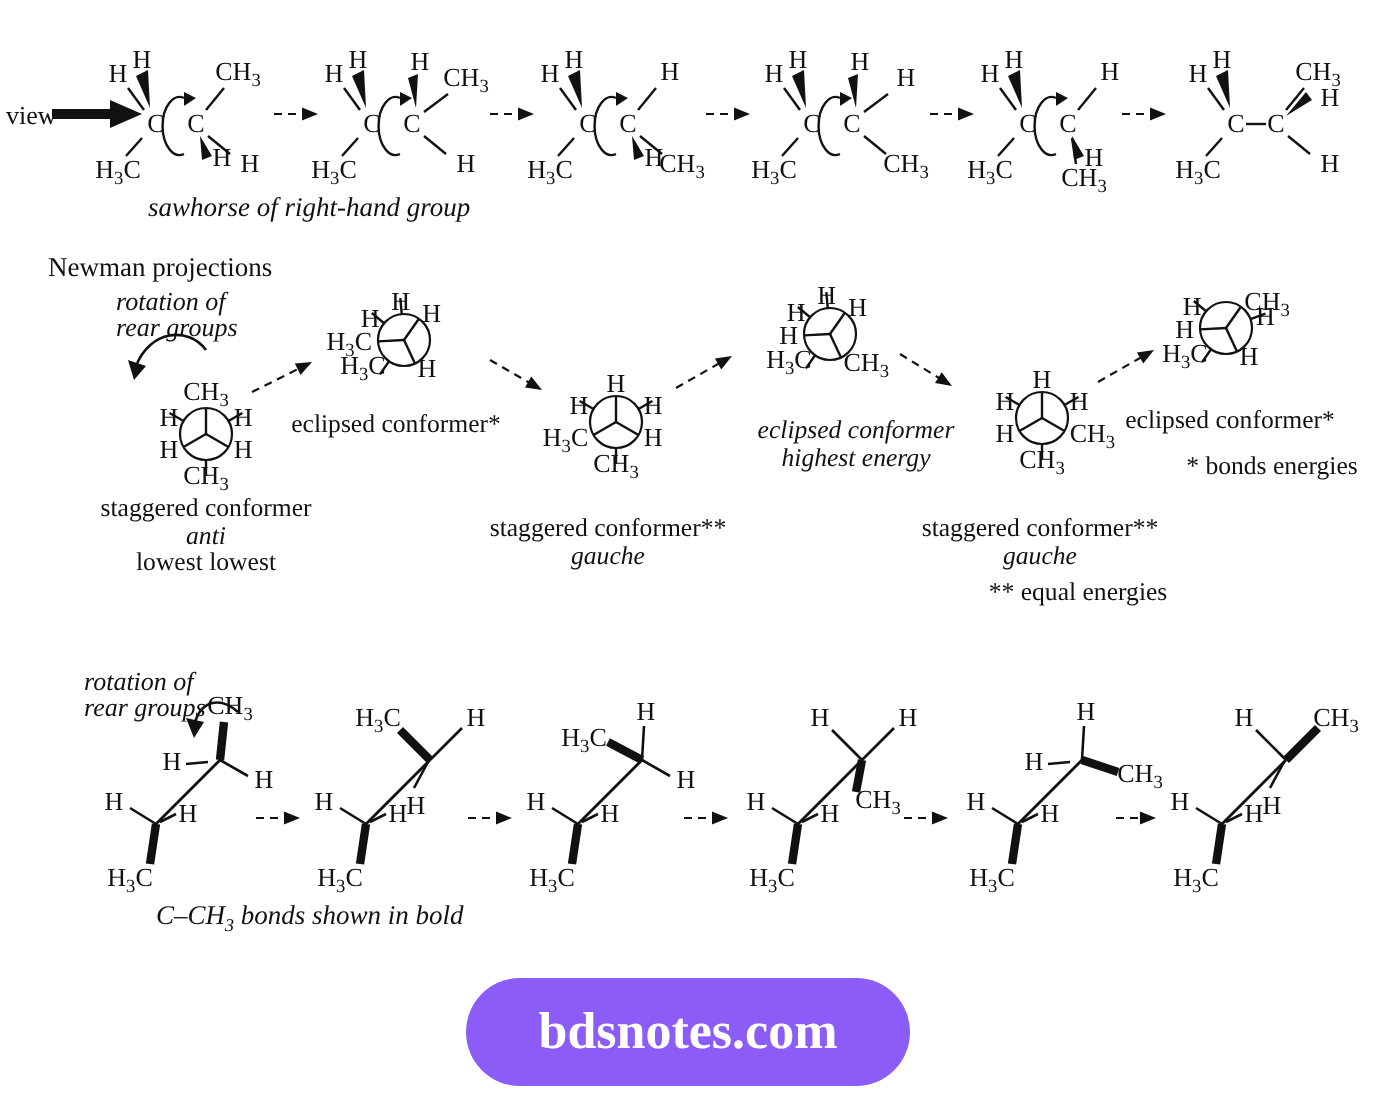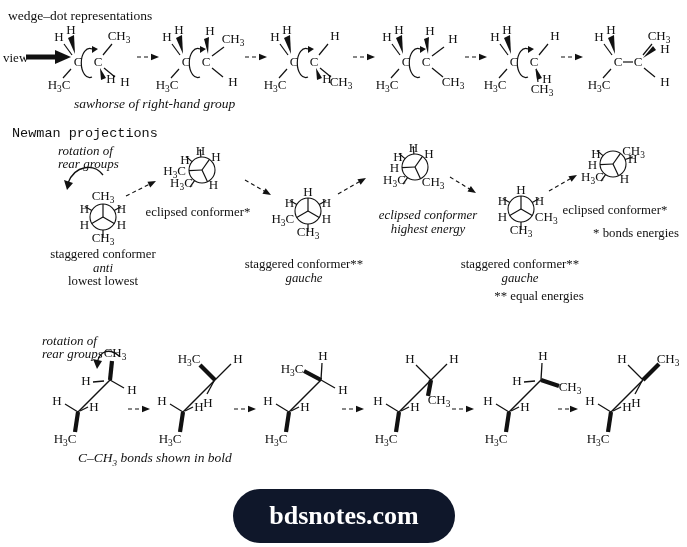--- a/index.html
+++ b/index.html
@@ -16,37 +16,36 @@
        border-radius:27px;color:#fff;font-family:"Liberation Serif","DejaVu Serif",serif;
        font-weight:bold;font-size:26px;cursor:pointer;}
   svg{position:absolute;overflow:visible;}
   svg text{font-family:"Liberation Serif","DejaVu Serif",serif;fill:#111;}
 </style>
 </head>
 <body>
 
 <div id="stage">
 
-  <div class="sec-title" style="left:8px;top:8px;">wedge–dot representations</div>
   <div class="view-label" style="left:3px;top:50px;">view</div>
   <div class="row-caption" style="left:74px;top:96px;">sawhorse of right-hand group</div>
 
-  <div class="sec-title" style="left:12px;top:126px;font-family:Liberation Mono, monospace;">Newman projections</div>
+  <div class="sec-title" style="left:24px;top:126px;">Newman projections</div>
   <div class="rot-label" style="left:58px;top:144px;">
       <div>rotation of</div>
       <div>rear groups</div>
     </div>
 
   <div class="rot-label" style="left:42px;top:334px;">
       <div>rotation of</div>
       <div>rear groups</div>
     </div>
   <div class="row-caption" style="left:78px;top:450px;">C–CH<sub style="font-size:9px;">3</sub> bonds shown in bold</div>
 
-  <button class="site-btn" style="background: #0f172a; color: rgb(255, 255, 255);">bdsnotes.com</button>
+  <button class="site-btn" style="background: #8b5cf6; color: rgb(255, 255, 255);">bdsnotes.com</button>
 <svg width="687" height="547" style="left:0;top:0;pointer-events:none;">
       <line x1="26" y1="57" x2="55" y2="57" stroke="#111" stroke-width="5"></line>
       <polygon points="55,50 71,57 55,64" fill="#111"></polygon>
       <line x1="137" y1="57" x2="152" y2="57" stroke="#111" stroke-width="1.1" stroke-dasharray="4 3"></line>
       <polygon points="159 57 151 60.2 151 53.8" fill="#111"></polygon>
       <line x1="245" y1="57" x2="260" y2="57" stroke="#111" stroke-width="1.1" stroke-dasharray="4 3"></line>
       <polygon points="267 57 259 60.2 259 53.8" fill="#111"></polygon>
       <line x1="353" y1="57" x2="368" y2="57" stroke="#111" stroke-width="1.1" stroke-dasharray="4 3"></line>
       <polygon points="375 57 367 60.2 367 53.8" fill="#111"></polygon>
       <line x1="465" y1="57" x2="480" y2="57" stroke="#111" stroke-width="1.1" stroke-dasharray="4 3"></line>

